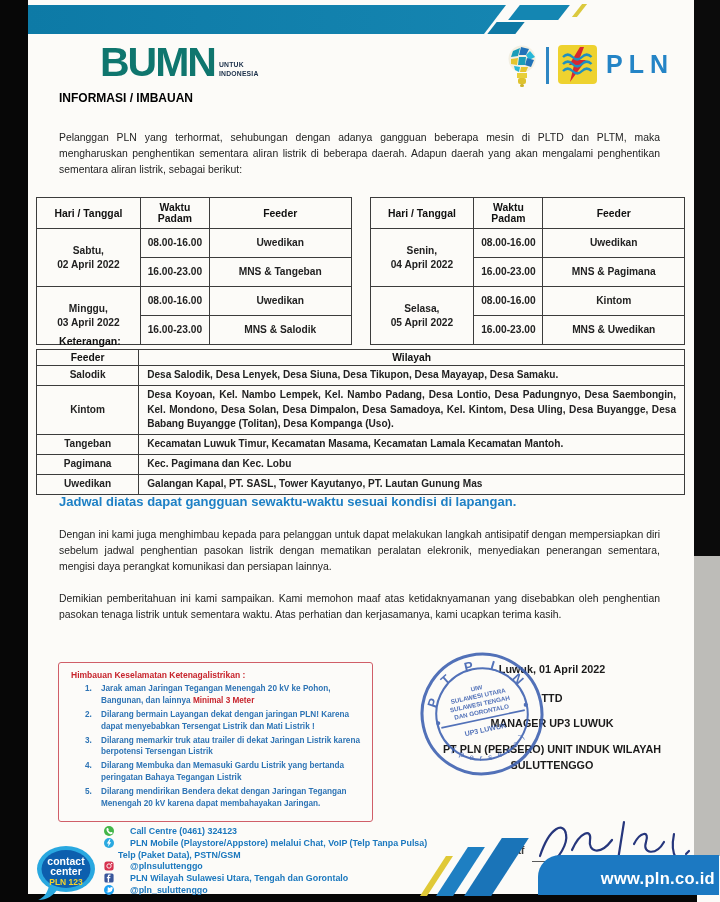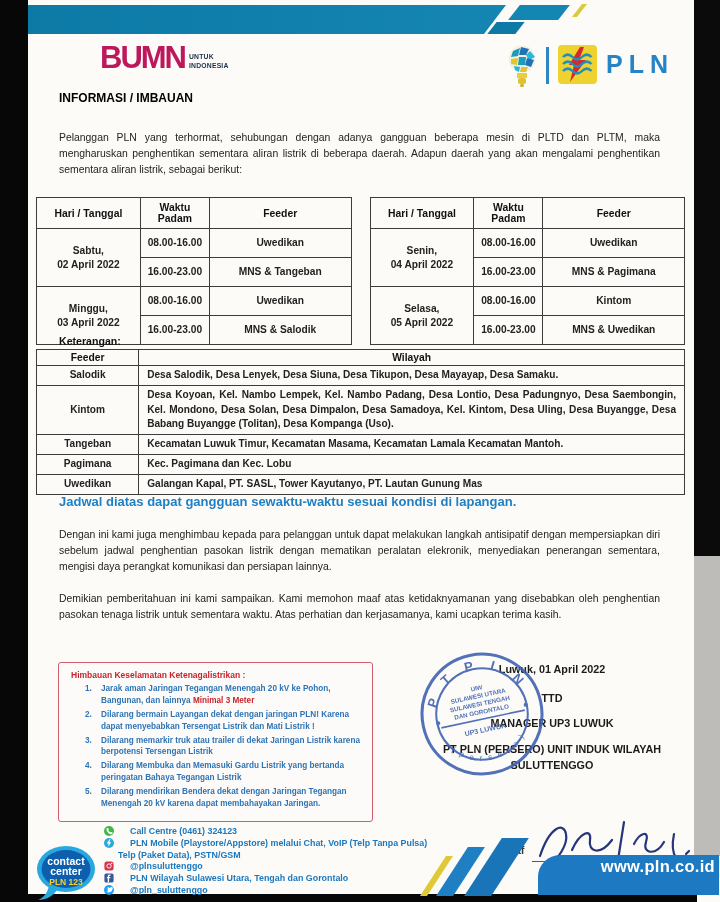--- a/index.html
+++ b/index.html
@@ -12,21 +12,21 @@
   .strip-right-gray{position:absolute;left:694px;top:556px;width:26px;height:300px;background:#bdbcb8;}
   
   .bar-main{position:absolute;left:28px;top:5px;width:478px;height:29px;
             background:linear-gradient(90deg,#0d7aa6,#1585b1);
             clip-path:polygon(0 0,100% 0,calc(100% - 22px) 100%,0 100%);}
   .bar-seg2{position:absolute;left:514px;top:5px;width:50px;height:15px;background:#1486b2;transform:skewX(-38deg);}
   .bar-seg3{position:absolute;left:492px;top:22px;width:28px;height:12px;background:#0f79a5;transform:skewX(-38deg);}
   .bar-yellow{position:absolute;left:577px;top:4px;width:5px;height:13px;background:#dbc93e;transform:skewX(-38deg);}
   
   .bumn{position:absolute;left:100px;top:46px;display:flex;align-items:flex-end;}
-  .bumn-word{font-size:31px;font-weight:800;color:#be185d;letter-spacing:-2px;line-height:.8;}
+  .bumn-word{font-size:41px;font-weight:800;color:#0f766e;letter-spacing:-2px;line-height:.8;}
   .bumn-tag{font-size:6.8px;font-weight:700;color:#1a2f49;margin-left:4px;line-height:1.2;padding-bottom:1px;letter-spacing:.2px;}
   .bulb{position:absolute;left:505px;top:43px;}
   .logo-div{position:absolute;left:546px;top:47px;width:3px;height:37px;background:#2e86c3;}
   .pln-box{position:absolute;left:558px;top:45px;width:39px;height:39px;background:#eed22f;border-radius:4px;}
   .pln-text{position:absolute;left:606px;top:50px;font-size:25px;font-weight:800;color:#2484c6;letter-spacing:6px;}
   
   .doc-title{position:absolute;left:59px;top:91px;font-size:12px;font-weight:800;color:#000000;}
   .para{position:absolute;left:59px;width:601px;text-align:justify;font-size:10.4px;font-weight:400;color:#232323;line-height:1.56;}
   .para-intro{top:130px;} .para-2{top:527px;} .para-3{top:591px;}
   .note{position:absolute;left:59px;top:494px;font-size:13px;font-weight:700;color:#1e80c5;}
@@ -58,21 +58,21 @@
   .fl{position:absolute;left:104px;display:flex;align-items:center;gap:16px;font-size:8.9px;font-weight:700;color:#1b78be;white-space:nowrap;}
   .fl .ico{display:inline-flex;width:10px;height:10px;flex:0 0 10px;}
   .fl1{top:826px;} .fl2{top:838px;} .fl3{top:850px;left:118px;} .fl4{top:861px;} .fl5{top:873px;} .fl6{top:885px;}
   .paraf-label{position:absolute;left:497px;top:844px;font-size:11px;font-weight:700;color:#3a3a3a;}
   .paraf-line{position:absolute;left:532px;top:861px;width:168px;border-bottom:1.6px solid #5a5a5a;}
   .paraf-sig{position:absolute;left:534px;top:814px;}
   .bs1{position:absolute;left:433px;top:856px;width:7px;height:40px;background:#e0c937;transform:skewX(-33deg);}
   .bs2{position:absolute;left:452px;top:847px;width:17px;height:49px;background:#1e7fc2;transform:skewX(-33deg);}
   .bs3{position:absolute;left:483px;top:838px;width:27px;height:58px;background:#1a74b8;transform:skewX(-33deg);}
   .web-band{position:absolute;left:538px;top:855px;width:181px;height:40px;background:#1c79c2;border-top-left-radius:22px;
-            display:flex;align-items:flex-end;justify-content:flex-end;padding:0 4px 19px 0;box-sizing:border-box;z-index:5;}
+            display:flex;align-items:flex-end;justify-content:flex-end;padding:0 4px 7px 0;box-sizing:border-box;z-index:5;}
   .web-band span{font-size:16.5px;font-weight:800;color:#ffffff;letter-spacing:.3px;}
   svg text{font-family:"Liberation Sans",sans-serif;}
 </style>
 </head>
 <body>
 
 <div class="page">
 
   <div class="strip-left"></div>
   <div class="strip-right-black"></div>

